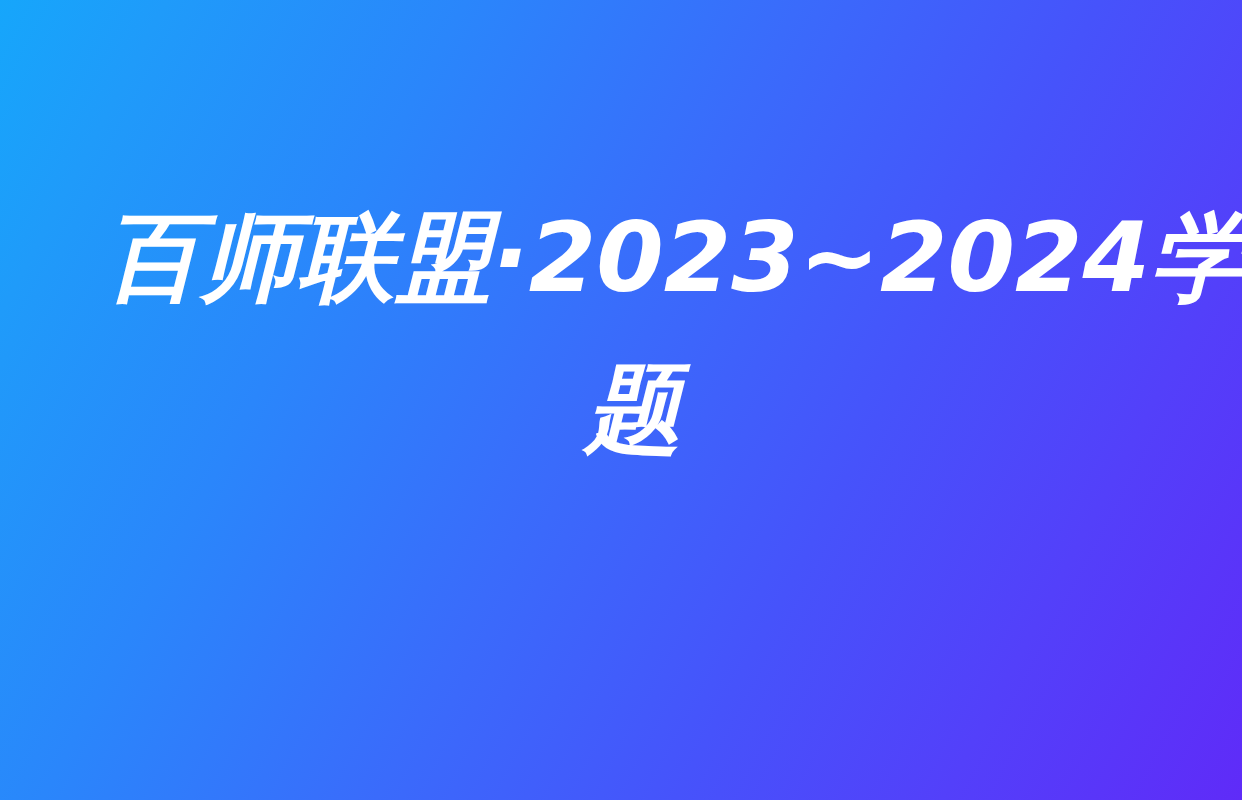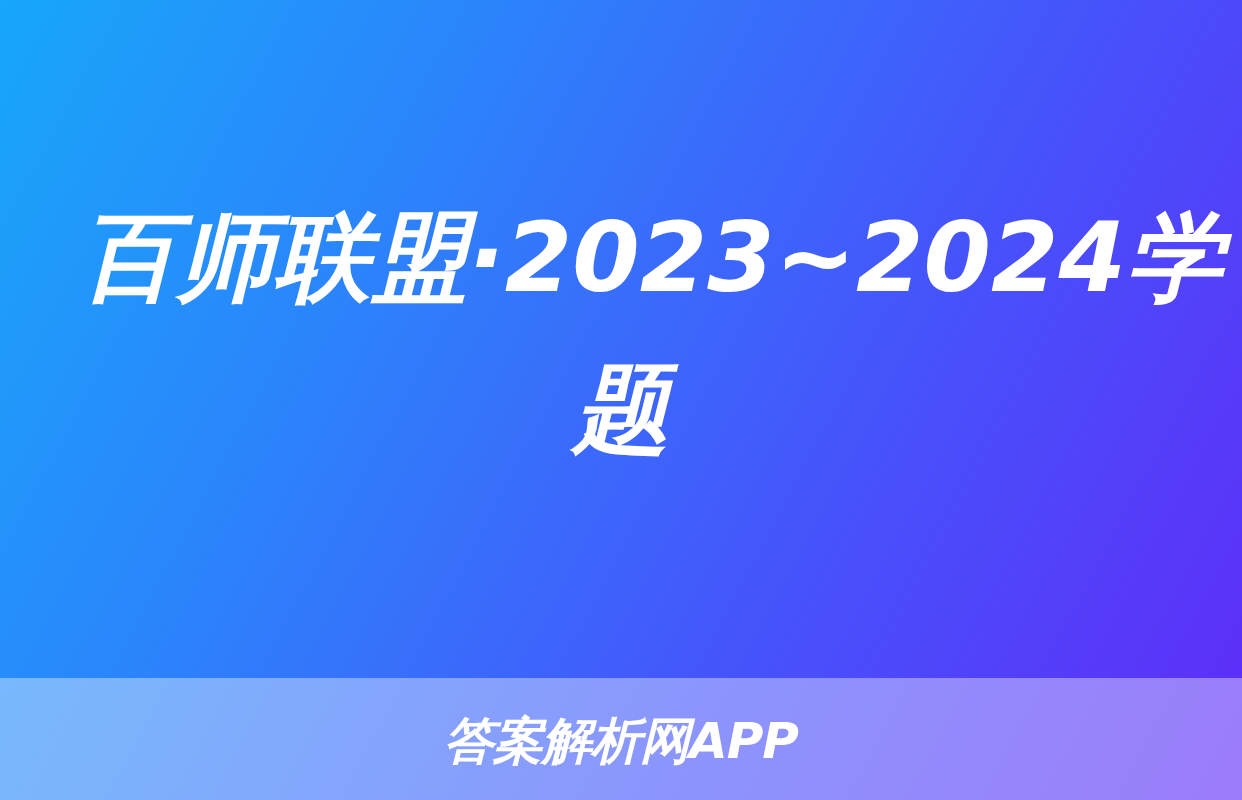--- a/index.html
+++ b/index.html
@@ -43,20 +43,21 @@
   .title-line {
     display: block;
     color: #ffffff;
     font-family: "DejaVu Sans", "Liberation Sans", sans-serif;
     font-size: 97px;
     font-weight: 700;
     font-style: italic;
     line-height: 152px;
     letter-spacing: 0px;
     white-space: nowrap;
+    margin-left: 24px;
   }
 
   
   .footer-band {
     position: absolute;
     left: 0;
     right: 0;
     top: 678px;
     height: 122px;
     background: rgba(255, 255, 255, 0.38);
@@ -88,19 +89,14 @@
 </head>
 <body>
 
 <div class="card">
 
   <div class="title-block">
     <span class="title-line">百师联盟·2023~2024学</span>
     <span class="title-line">题</span>
   </div>
 
-  <div class="footer-band">
-    <div class="footer-band-inner">
-      <span class="watermark">答案解析网APP</span>
-    </div>
-  </div>
 
 </div>
 
 </body></html>

